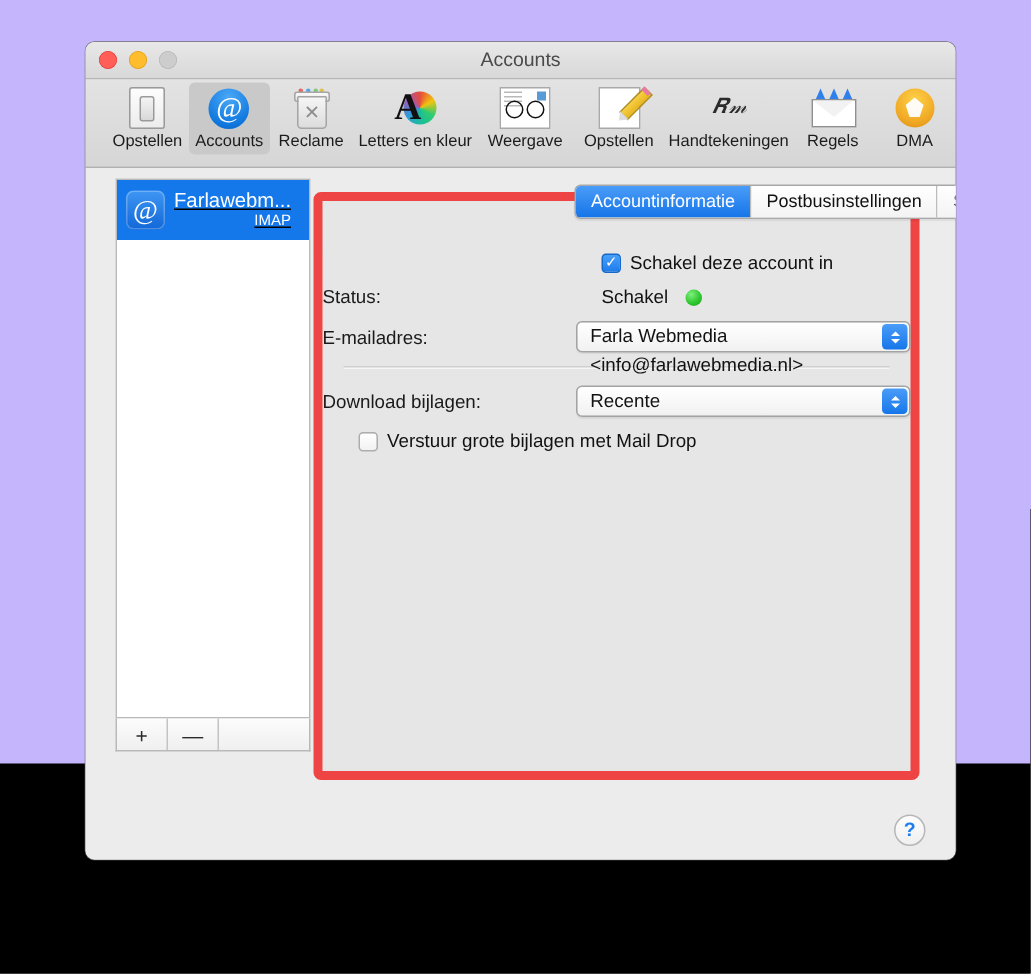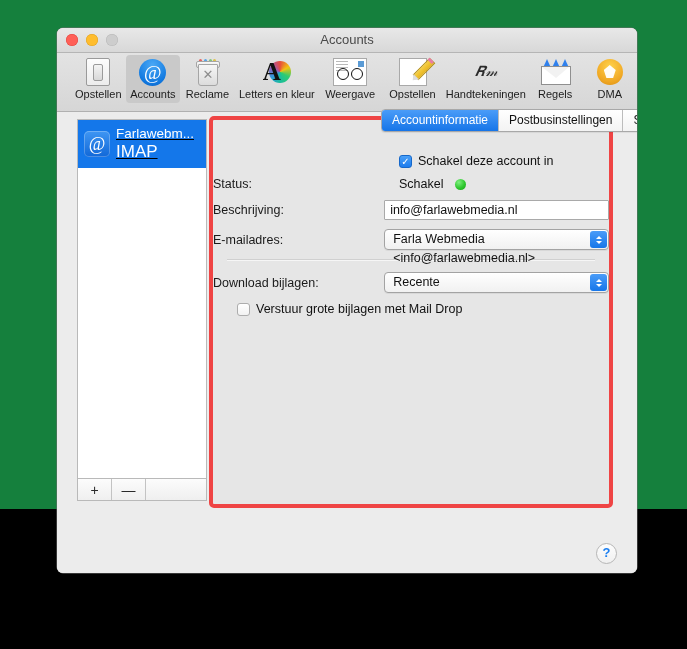--- a/index.html
+++ b/index.html
@@ -10,21 +10,21 @@
     height: 649px;
     overflow: hidden;
     font-family: "Liberation Sans", sans-serif;
     -webkit-font-smoothing: antialiased;
   }
 
   #root {
     position: relative;
     width: 687px;
     height: 509px;
-    background: #15803d;
+    background: #c4b5fd;
   }
 
   
   .window {
     position: absolute;
     left: 57px;
     top: 28px;
     width: 580px;
     height: 545px;
     background: #ececec;
@@ -254,21 +254,21 @@
     background: linear-gradient(to bottom,#3f96f3,#1168d8);
     color: #fff;
     font-family: "Liberation Serif", serif;
     font-size: 18px; line-height: 26px; text-align: center;
     box-shadow: inset 0 0 0 1px rgba(255,255,255,.25);
   }
   .acc-text { line-height: 1.15; overflow: hidden; text-decoration: underline; }
   .acc-name {
     color: #fff; font-size: 13.5px; white-space: nowrap;
   }
-  .acc-proto { color: #ffffff; font-size: 17px; }
+  .acc-proto { color: #ffffff; font-size: 10px; text-align: right; }
 
   .list-buttons {
     position: absolute;
     left: 20px;
     top: 367px;
     width: 130px;
     height: 22px;
     display: flex;
     border: 1px solid #b9b9b9;
     border-top: none;
@@ -281,25 +281,25 @@
     display: flex; align-items: center; justify-content: center;
     font-size: 14px; color: #2a2a2a;
     cursor: default;
   }
   .lb.flex { flex: 1; border-right: none; }
 
   
   .panel {
     position: absolute;
     left: 152px;
-    top: 4px;
+    top: 16px;
     width: 404px;
     height: 392px;
     background: #e6e6e6;
-    border: 4px solid #ef4444;
+    border: 6px solid #ef4444;
     border-radius: 5px;
     box-sizing: border-box;
   }
 
   
   .tabs {
     position: absolute;
     left: 168px;
     top: -11px;
     display: flex;
@@ -590,24 +590,20 @@
             <span class="checkbox on">✓</span>
             <span class="cb-label">Schakel deze account in</span>
           </div>
 
           <div class="row">
             <div class="lbl">Status:</div>
             <span>Schakel</span>
             <span class="status-dot"></span>
           </div>
 
-          <div class="row">
-            <div class="lbl">Beschrijving:</div>
-            <input class="textfield" type="text" value="info@farlawebmedia.nl" style="">
-          </div>
 
           <div class="row">
             <div class="lbl">E-mailadres:</div>
             <div class="popup">
               <span>Farla Webmedia &lt;info@farlawebmedia.nl&gt;</span>
               <span class="arrow-box">
                 <i class="up"></i>
                   <i class="down"></i>
               </span>
             </div>

